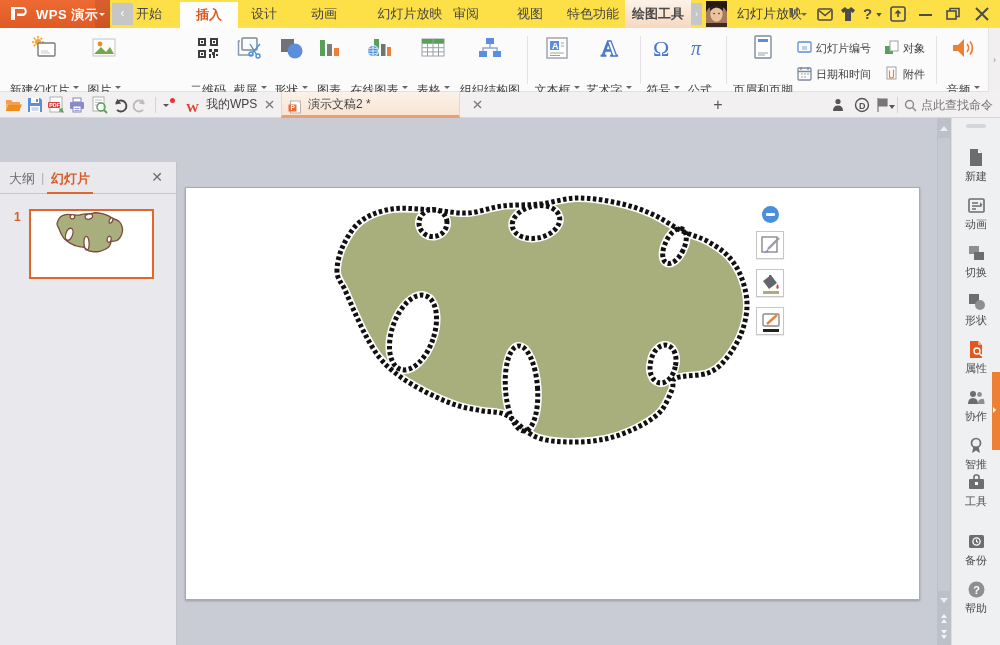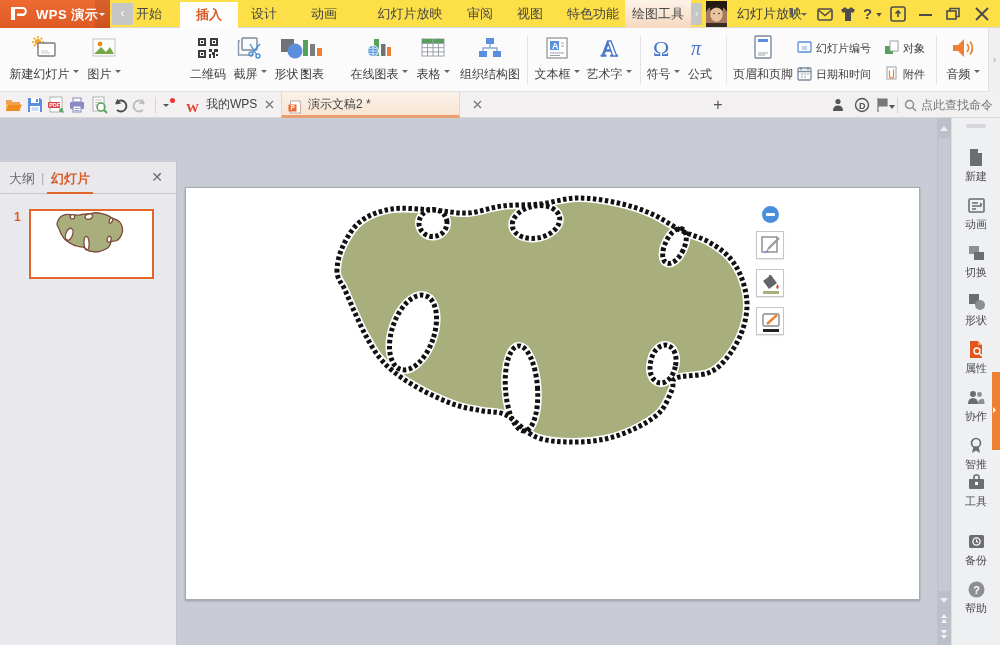--- a/index.html
+++ b/index.html
@@ -9,35 +9,35 @@
   
   #titlebar { position:absolute; left:0; top:0; width:1000px; height:28px; background:#fde047; border-bottom:1px solid #dcd9da; }
   #logo { position:absolute; left:0; top:0; width:110px; height:28px; background:linear-gradient(180deg,#ec6a33,#e05a24); color:#fff; }
   #logo .mark { position:absolute; left:9px; top:5px; width:24px; height:17px; }
   #logo .lt { position:absolute; left:36px; top:6px; font-size:13px; font-weight:bold; letter-spacing:0.5px; }
   #logo .caretzone { position:absolute; right:0; top:0; width:15px; height:28px; background:rgba(0,0,0,0.08); }
   #logo .caretzone:after { content:""; position:absolute; left:4px; top:13px; border:3.5px solid transparent; border-top-color:#fff; }
   #backbtn { position:absolute; left:112px; top:3px; width:21px; height:22px; background:#c7c6c7; color:#fff; text-align:center; line-height:20px; font-size:12px; border-radius:1px; }
   .mtab { position:absolute; top:0; height:28px; line-height:28px; text-align:center; font-size:13px; color:#454545; }
   .mtab.active { background:#fdfdfd; color:#d95b25; font-weight:bold; top:2px; height:26px; line-height:25px; }
-  .mtab.context { background:linear-gradient(180deg,#fdf2e8,#f6d8bf); color:#4a4a4a; }
+  .mtab.context { background:linear-gradient(180deg,#fdf2e8,#f6d8bf); color:#4a4a4a;font-weight:bold; }
   #tbExpand { position:absolute; left:691px; top:3px; width:11px; height:22px; background:#c7c6c7; color:#fafafa; font-size:9px; text-align:center; line-height:22px; }
   #avatar { position:absolute; left:706px; top:1px; width:21px; height:26px; overflow:hidden; }
   #username { position:absolute; left:737px; top:0; height:28px; line-height:28px; font-size:13px; color:#3c3c3c; }
   #vipv { position:absolute; left:788px; top:5px; font-family:"Liberation Serif",serif; font-style:italic; font-weight:bold; font-size:15px; color:#5a5a5a; }
   #usercaret { position:absolute; left:801px; top:13px; border:3.5px solid transparent; border-top-color:#666; }
   .tbicon { position:absolute; top:5px; width:18px; height:18px; }
   .wbtn { position:absolute; top:0; width:28px; height:28px; }
   .wbtn svg { position:absolute; left:5px; top:5px; }
 
   
   #ribbon { position:absolute; left:0; top:28px; width:1000px; height:64px; background:#fcfbfb; border-bottom:1px solid #e2e0e1; }
   .ritem { position:absolute; top:4px; height:56px; text-align:center; }
   .ritem .ric { height:32px; display:flex; align-items:center; justify-content:center; }
-  .ritem .rlb { margin-top:2px; font-size:12px; color:#3d3d3d; white-space:nowrap; }
+  .ritem .rlb { margin-top:18px; font-size:12px; color:#3d3d3d; white-space:nowrap; }
   .caret { display:inline-block; width:0; height:0; border:3.2px solid transparent; border-top-color:#666; vertical-align:2px; margin-left:3px; }
   .rdiv { position:absolute; top:8px; height:48px; width:1px; background:#e4e2e3; }
   .rsmall { position:absolute; height:22px; line-height:22px; font-size:11px; color:#3d3d3d; white-space:nowrap; }
   .rsmall svg { vertical-align:-3px; margin-right:4px; }
   #ribMore { position:absolute; right:0; top:28px; width:12px; height:64px; background:#f1efef; color:#8a8a8a; font-size:9px; text-align:center; line-height:64px; border-left:1px solid #e4e2e3; }
 
   
   #docbar { position:absolute; left:0; top:92px; width:1000px; height:26px; background:#f2f0f1; border-bottom:1px solid #d8d6d7; }
   .qaicon { position:absolute; top:4px; width:18px; height:18px; }
   #qadiv { position:absolute; left:155px; top:5px; width:1px; height:16px; background:#d4d2d3; }
@@ -105,21 +105,21 @@
     <span class="lt">WPS 演示</span>
     <span class="caretzone"></span>
   </div>
   <div id="backbtn">‹</div>
 
   <div class="mtab" style="left:131px;width:36px">开始</div>
   <div class="mtab active" style="left:180px;width:58px">插入</div>
   <div class="mtab" style="left:246px;width:36px">设计</div>
   <div class="mtab" style="left:306px;width:36px">动画</div>
   <div class="mtab" style="left:371px;width:78px">幻灯片放映</div>
-  <div class="mtab" style="left:462px;width:36px">审阅</div>
+  <div class="mtab" style="left:448px;width:36px">审阅</div>
   <div class="mtab" style="left:512px;width:36px">视图</div>
   <div class="mtab" style="left:567px;width:52px">特色功能</div>
   <div class="mtab context" style="left:625px;width:66px">绘图工具</div>
   <div id="tbExpand">›</div>
 
   <div id="avatar">
     <svg viewBox="0 0 21 26" width="21" height="26">
       <rect width="21" height="26" fill="#a5795c"></rect>
       <path d="M0 0 h21 v11 q-3 -6.5 -10.5 -6.5 T0 11 Z" fill="#241a12"></path>
       <ellipse cx="10.5" cy="13" rx="6.2" ry="7.8" fill="#e9c29e"></ellipse>
@@ -220,21 +220,21 @@
   </div>
   <div class="ritem" style="left:269px;width:44px">
     <div class="ric">
       <svg width="26" height="26" viewBox="0 0 26 26">
         <rect x="3" y="4" width="13" height="13" fill="#6f7277"></rect>
         <circle cx="17" cy="16" r="7.5" fill="#5b8edc"></circle>
       </svg>
     </div>
     <div class="rlb"><span>形状</span><span class="caret"></span></div>
   </div>
-  <div class="ritem" style="left:296px;width:32px">
+  <div class="ritem" style="left:313px;width:32px">
     <div class="ric">
       <svg width="24" height="26" viewBox="0 0 24 26">
         <rect x="3" y="5" width="5" height="16" fill="#57a05a"></rect>
         <rect x="10" y="9" width="5" height="12" fill="#7a7d82"></rect>
         <rect x="17" y="13" width="5" height="8" fill="#ec8136"></rect>
       </svg>
     </div>
     <div class="rlb"><span>图表</span></div>
   </div>
   <div class="ritem" style="left:346px;width:66px">

